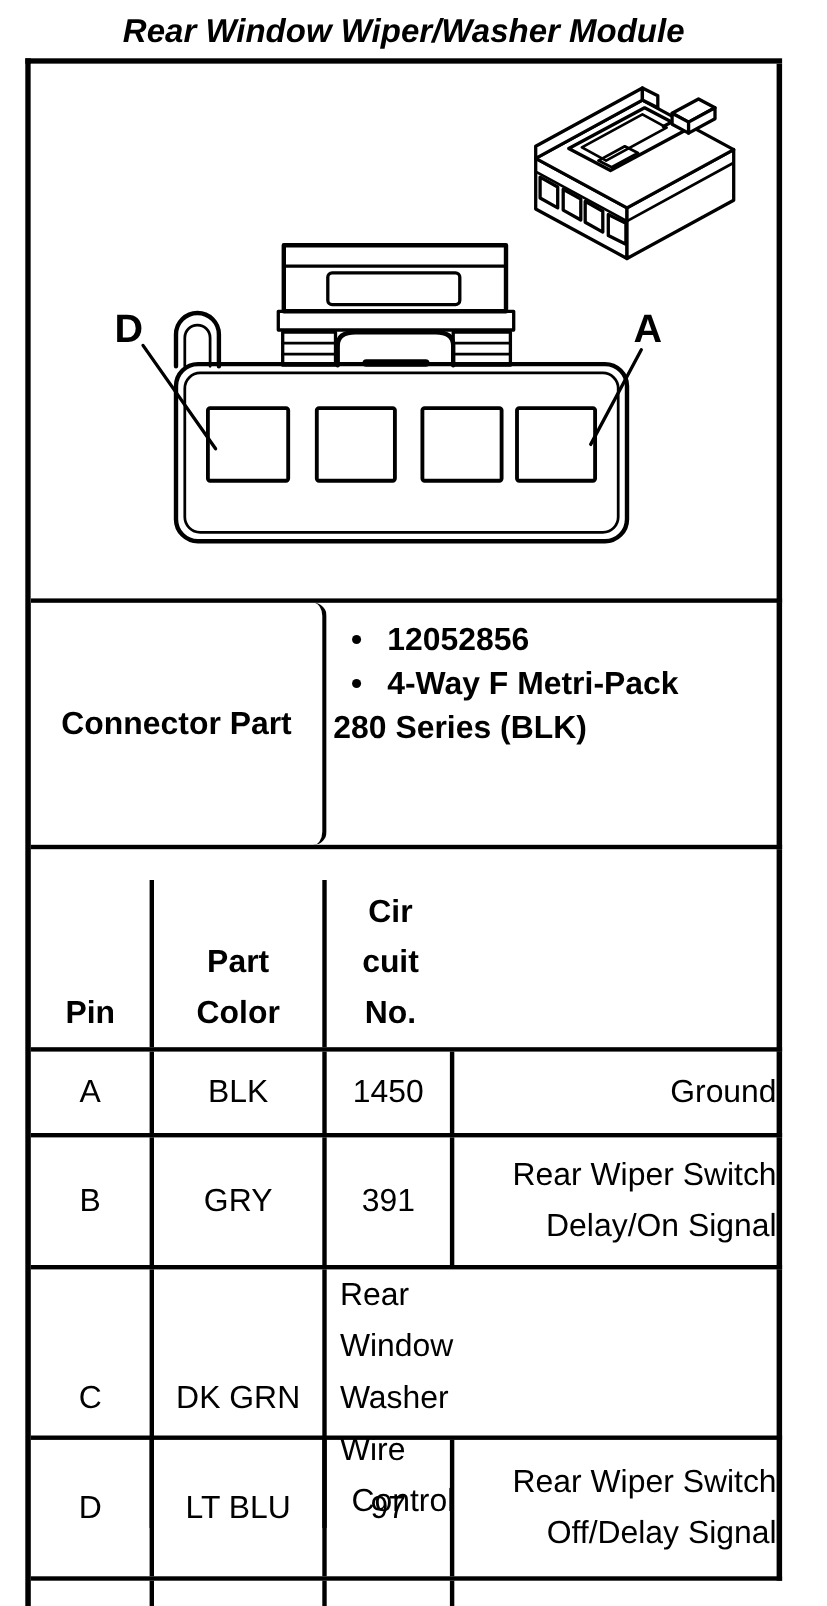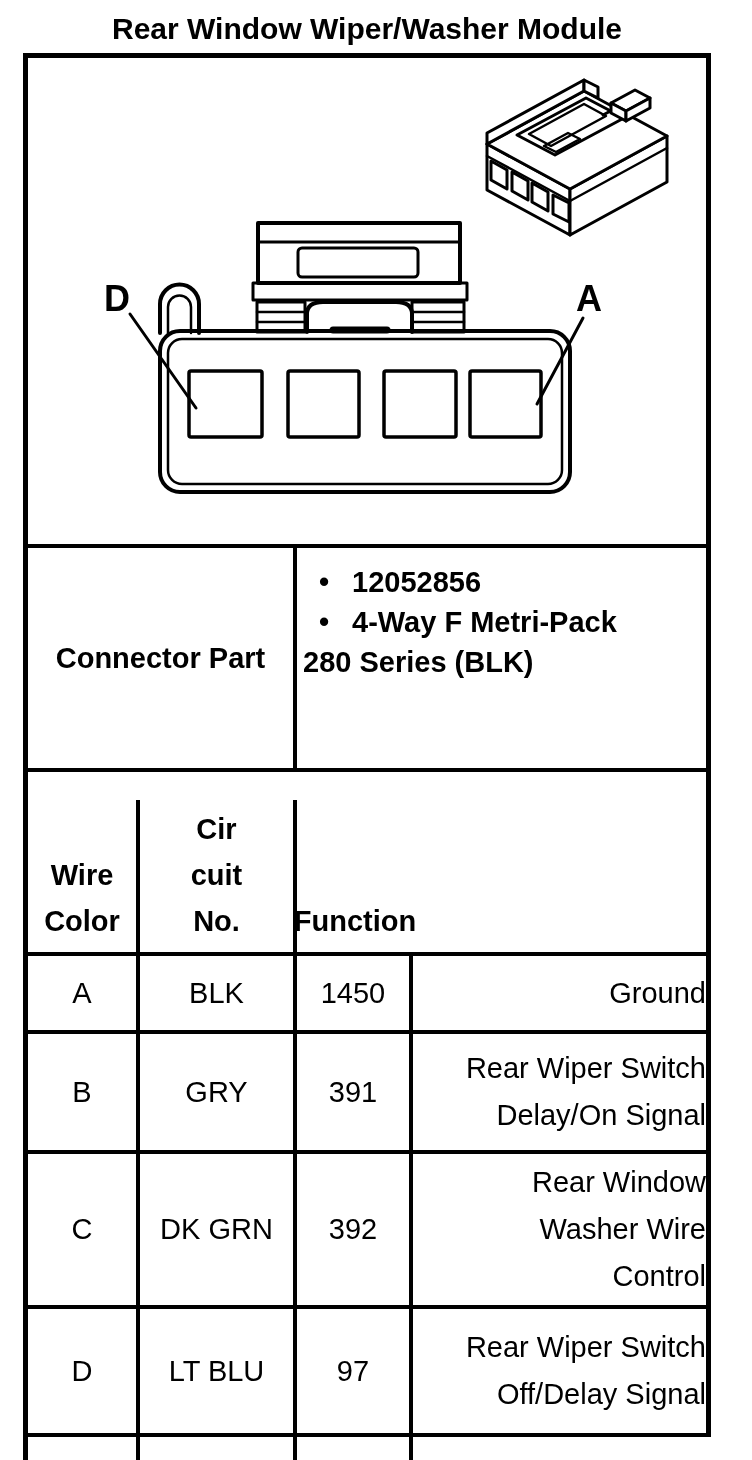--- a/index.html
+++ b/index.html
@@ -7,32 +7,33 @@
   body {
     width: 752px; height: 1460px; overflow: hidden;
     font-family: "Liberation Sans", sans-serif;
     color: #000; background: #fff;
   }
   .title {
     margin: 12px 0 0 23px; width: 688px;
     text-align: center; font-weight: bold;
     font-size: 30px; line-height: 34px;
     letter-spacing: 0px;
+    font-style: italic;
   }
   .sheet {
     margin: 7px 0 0 23px; width: 688px; height: 1407px;
     border-left: 5px solid #000; border-top: 5px solid #000;
   }
   .section { width: 683px; border-right: 5px solid #000; border-bottom: 4px solid #000; }
   .diagram-cell { height: 490px; background: #fff; }
   .partinfo { height: 224px; display: grid; grid-template-columns: 269px 1fr; }
   .partinfo-label {
     border-right: 4px solid #000;
     display: flex; flex-direction: column; justify-content: center; align-items: center;
-    font-weight: bold; font-size: 29px; line-height: 38px; text-align: center;
+    font-weight: bold; font-size: 29px; line-height: 38px; text-align: center; border-radius: 12px;
   }
   .partinfo-detail { padding: 14px 4px 0 6px; font-weight: bold; font-size: 29px; line-height: 40px; }
   .bullet-line { display: flex; padding-left: 16px; }
   .bullet-mark { display: inline-block; width: 33px; font-weight: bold; }
   .grid4 { display: grid; grid-template-columns: 112px 157px 116px 1fr; }
   .hdr { height: 184px; }
   .hdr .cell {
     display: flex; flex-direction: column; justify-content: flex-end; align-items: center;
     font-weight: bold; font-size: 29px; line-height: 46px; padding-bottom: 8px; text-align: center; margin-top: 28px;
   }
@@ -128,31 +129,31 @@
       <div class="bullet-line">
         <span class="bullet-mark">•</span>
         <span>4-Way F Metri-Pack</span>
       </div>
       <div>280 Series (BLK)</div>
     </div>
   </div>
 
   <div class="section grid4 hdr">
     <div class="cell">
-      <div>Wire</div>
+      <div>Pin</div>
+    </div>
+    <div class="cell">
+      <div>Part</div>
       <div>Color</div>
     </div>
     <div class="cell">
       <div>Cir</div>
       <div>cuit</div>
       <div>No.</div>
     </div>
-    <div class="cell">
-      <div>Function</div>
-    </div>
   </div>
 
   <div class="section grid4 datarow r-a">
     <div class="cell">A</div>
     <div class="cell">BLK</div>
     <div class="cell">1450</div>
     <div class="cell fn">
       <div>Ground</div>
     </div>
   </div>
@@ -163,21 +164,20 @@
     <div class="cell">391</div>
     <div class="cell fn">
       <div>Rear Wiper Switch</div>
       <div>Delay/On Signal</div>
     </div>
   </div>
 
   <div class="section grid4 datarow r-c">
     <div class="cell">C</div>
     <div class="cell">DK GRN</div>
-    <div class="cell">392</div>
     <div class="cell fn">
       <div>Rear Window</div>
       <div>Washer Wire</div>
       <div>Control</div>
     </div>
   </div>
 
   <div class="section grid4 datarow r-d">
     <div class="cell">D</div>
     <div class="cell">LT BLU</div>

